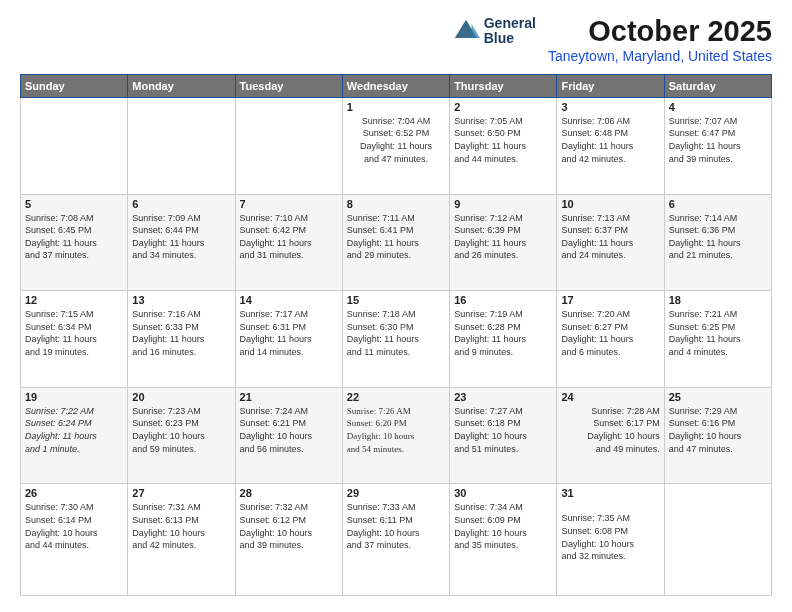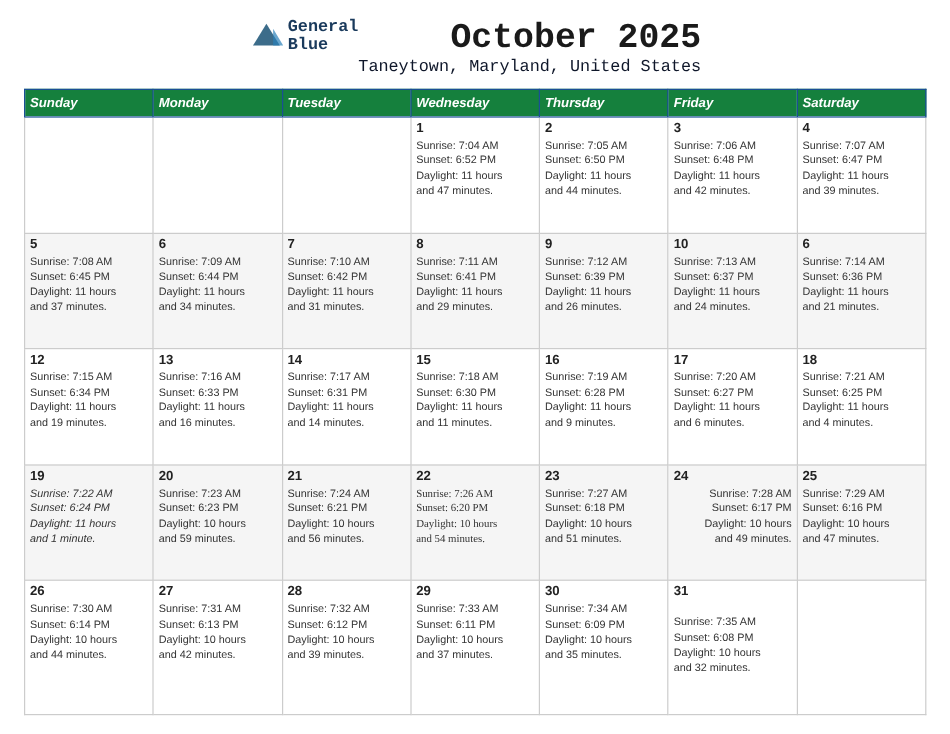--- a/index.html
+++ b/index.html
@@ -12,24 +12,23 @@
     }
     .page {
       width: 792px;
       height: 612px;
       padding: 16px 20px;
       display: flex;
       flex-direction: column;
     }
     .header {
       display: flex;
-      justify-content: center;
+      justify-content: flex-end;
       align-items: flex-start;
       margin-bottom: 10px;
-      font-family: Liberation Mono, monospace;
     }
     .logo {
       display: flex;
       align-items: center;
     }
     .logo-text {
       display: flex;
       flex-direction: column;
       font-size: 14px;
       font-weight: bold;
@@ -45,32 +44,32 @@
       text-align: right;
     }
     .month-title {
       font-size: 29px;
       font-weight: bold;
       color: #1a1a1a;
       line-height: 1.1;
     }
     .location {
       font-size: 14px;
-      color: #0f172a;
+      color: #1d4ed8;
+      margin-left: 12px;
     }
     .calendar {
       flex: 1;
       border: 1px solid #ccc;
       border-collapse: collapse;
       width: 100%;
       table-layout: fixed;
     }
     .calendar thead tr {
-      background-color: #15803d;
-      font-style: italic;
+      background-color: #737373;
     }
     .calendar thead th {
       color: #fff;
       font-size: 11px;
       font-weight: bold;
       padding: 5px 4px;
       border: 1px solid #1a4f95;
       text-align: left;
     }
     .calendar tbody tr {
@@ -135,21 +134,21 @@
           <th>Saturday</th>
         </tr>
     </thead>
     <tbody>
     <tr>
           <td class="empty"></td>
           <td class="empty"></td>
           <td class="empty"></td>
           <td>
             <div class="day-number">1</div>
-            <div class="day-info" style="white-space: pre-line;">Sunrise: 7:04 AM
+            <div class="day-info" style="white-space: pre-line; text-align: center;">Sunrise: 7:04 AM
 Sunset: 6:52 PM
 Daylight: 11 hours
 and 47 minutes.</div>
           </td>
           <td>
             <div class="day-number">2</div>
             <div class="day-info" style="white-space: pre-line;">Sunrise: 7:05 AM
 Sunset: 6:50 PM
 Daylight: 11 hours
 and 44 minutes.</div>

